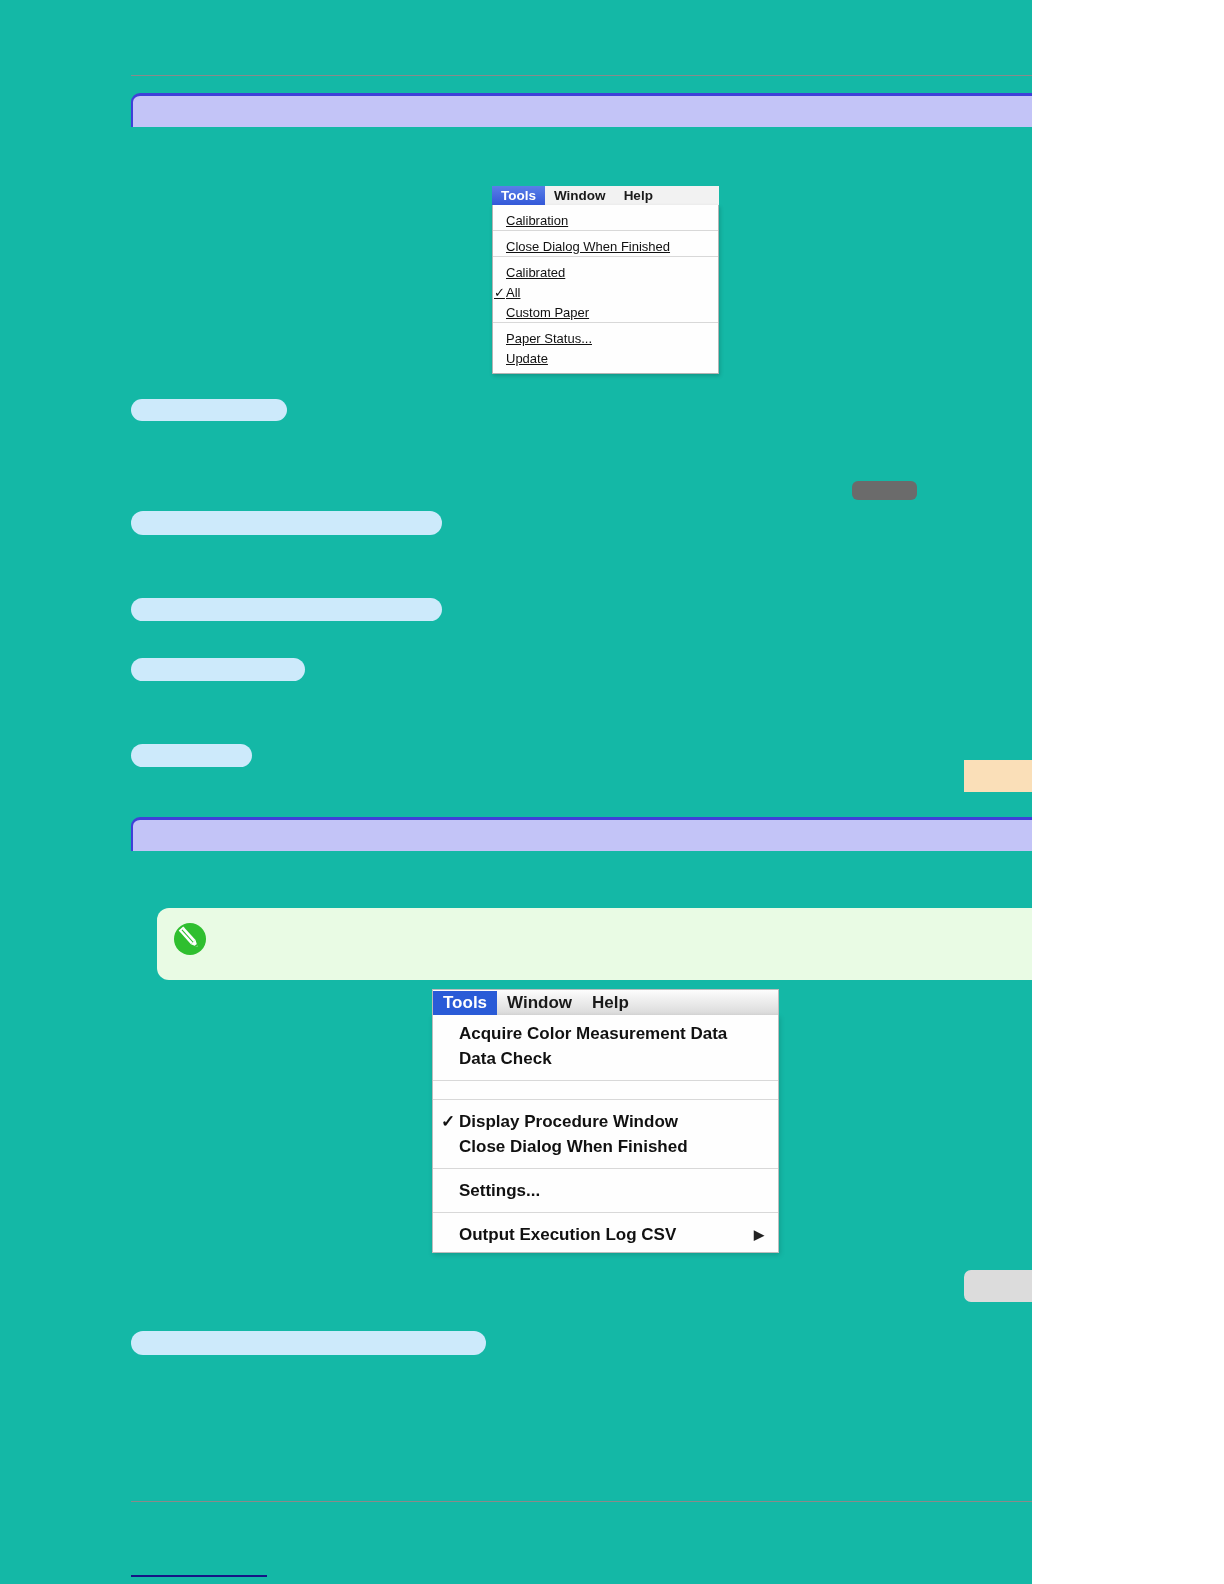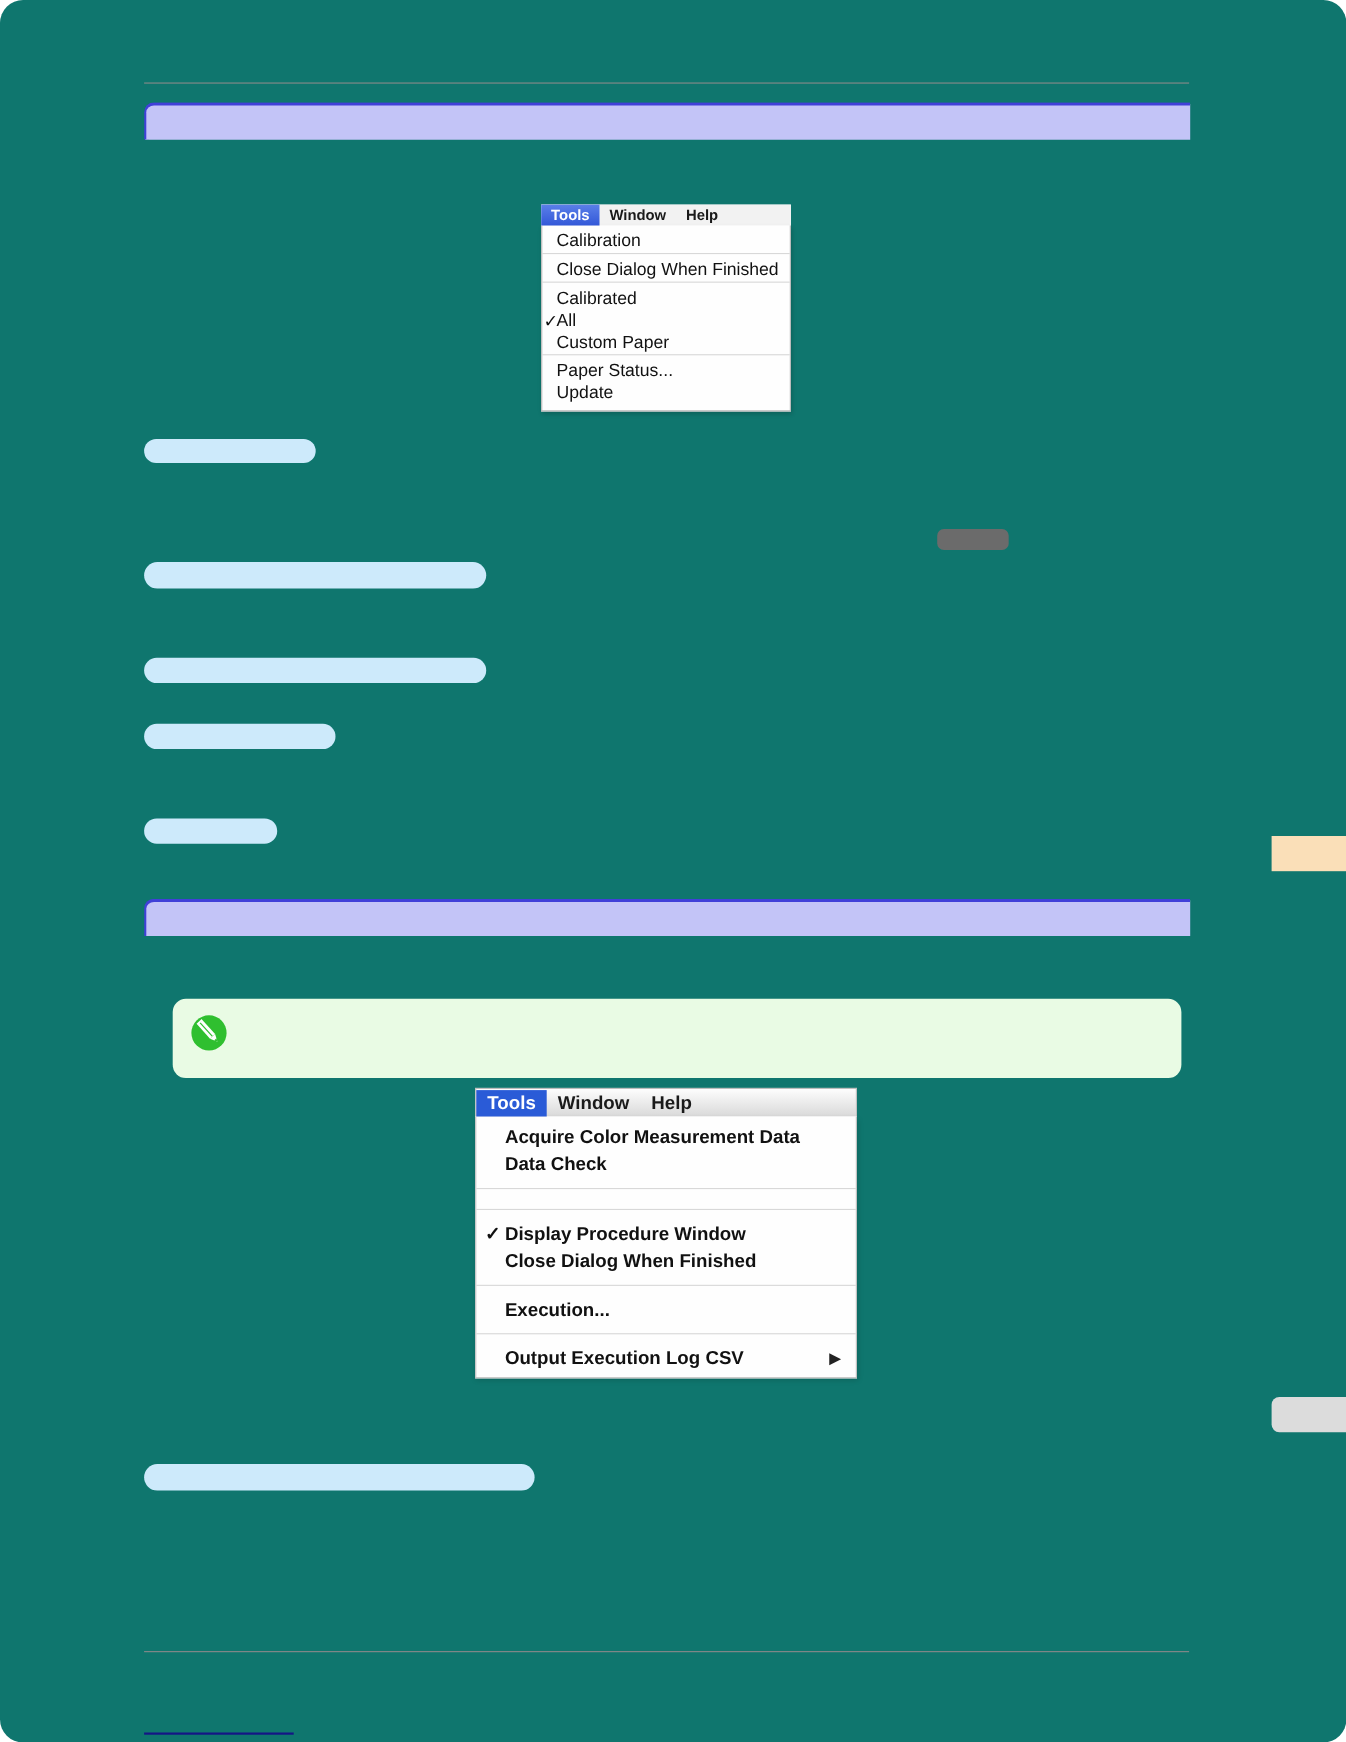--- a/index.html
+++ b/index.html
@@ -6,25 +6,24 @@
     margin: 0;
     padding: 0;
     background: #ffffff;
   }
   body {
     font-family: "Liberation Sans", sans-serif;
     -webkit-font-smoothing: antialiased;
   }
   #page {
     position: relative;
-    width: 1224px;
+    width: 1032px;
     height: 1584px;
-    background: #0f766e;
+    background: #14b8a6;
     overflow: hidden;
-    border-radius: 21px;
   }
 
   
   .rule {
     position: absolute;
     left: 131px;
     width: 950px;
     height: 1px;
     background: #8a8a8a;
   }
@@ -172,21 +171,21 @@
   #menu-a .menubar .mb-item.active {
     background: linear-gradient(#5a7fe8, #3358d8);
     padding: 0 9px;
     height: 19px;
   }
   #menu-a .menu-body {
     border: 1px solid #b4b4b4;
     border-top: none;
     box-shadow: 1px 2px 4px rgba(0,0,0,.18);
   }
-  #menu-a .mi { height: 20px; font-size: 16px; padding-left: 10px; }
+  #menu-a .mi { height: 20px; font-size: 13px; padding-left: 10px; text-decoration: underline; }
   #menu-a .mi .check { width: 12px; margin-left: -9px; }
   #menu-a .pad-top { height: 5px; }
   #menu-a .pad-bot { height: 5px; }
 
   
   #menu-b {
     left: 432px;
     top: 989px;
     width: 347px;
   }
@@ -345,21 +344,21 @@
         </div>
         <div class="mi">
           <span class="check"></span>
           <span class="mi-label">Close Dialog When Finished</span>
         </div>
         <div class="gap"></div>
         <div class="sep"></div>
         <div class="gap"></div>
         <div class="mi">
           <span class="check"></span>
-          <span class="mi-label">Execution...</span>
+          <span class="mi-label">Settings...</span>
         </div>
         <div class="gap"></div>
         <div class="sep"></div>
         <div class="gap"></div>
         <div class="mi">
           <span class="check"></span>
           <span class="mi-label">Output Execution Log CSV</span>
           <span class="submenu-arrow">▶</span>
         </div>
         <div class="pad-bot"></div>

